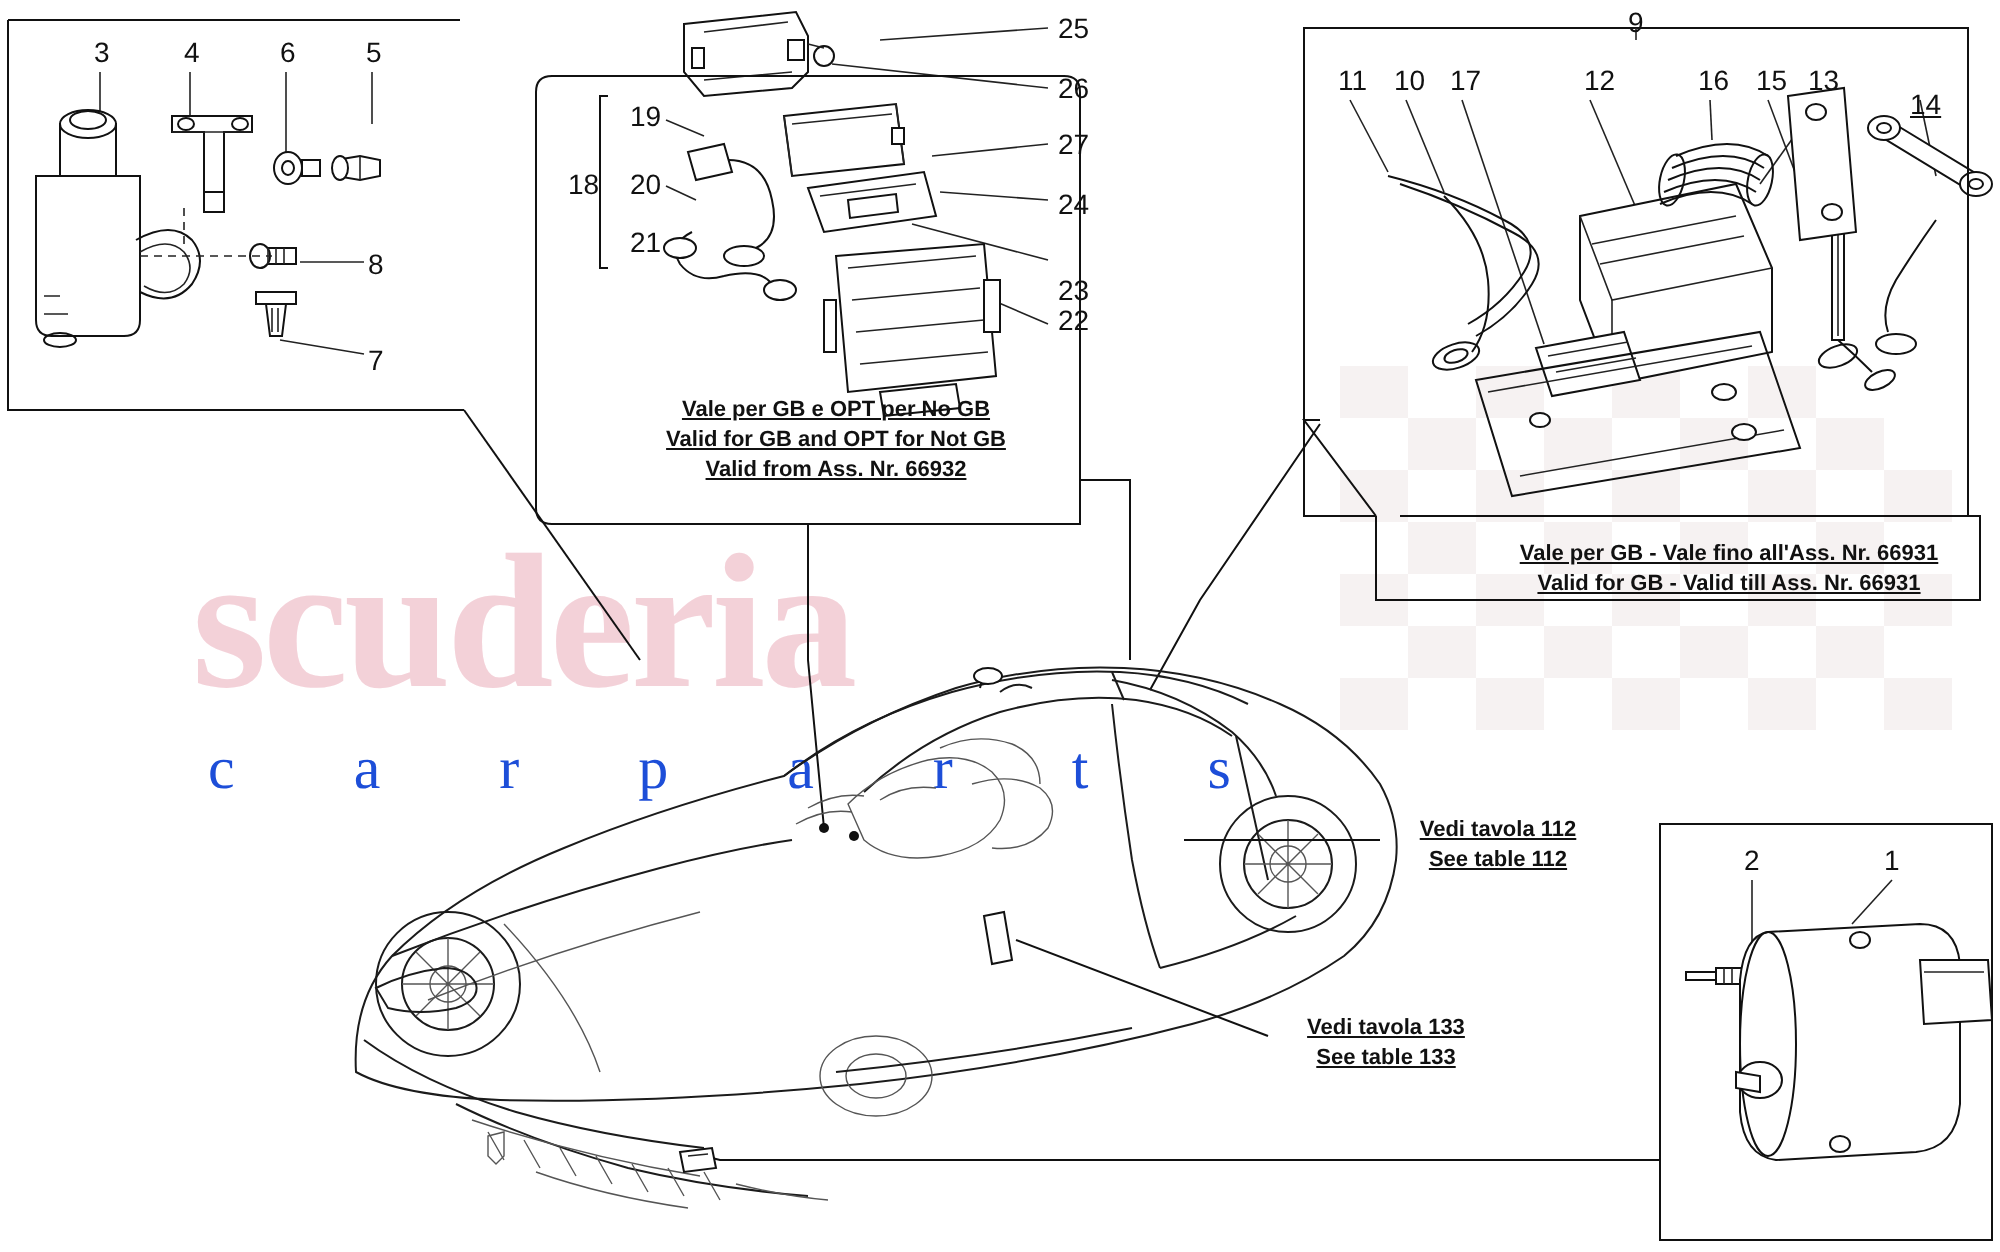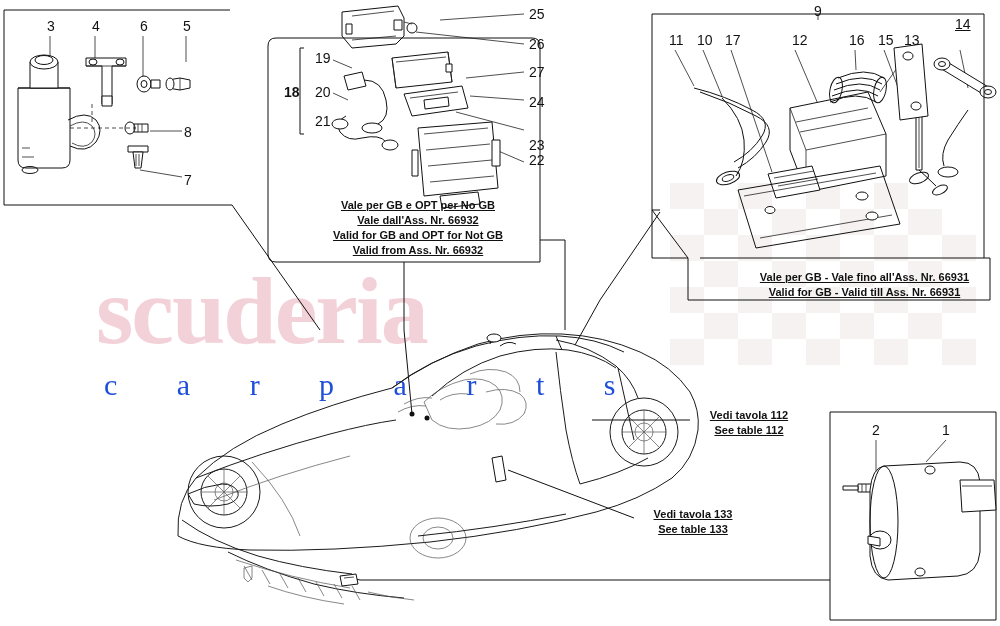--- a/index.html
+++ b/index.html
@@ -414,40 +414,39 @@
   <div class="num" style="left:184px; top:124px;">8</div>
   <div class="num" style="left:184px; top:172px;">7</div>
 
   <div class="num" style="left:529px; top:6px;">25</div>
   <div class="num" style="left:529px; top:36px;">26</div>
   <div class="num" style="left:529px; top:64px;">27</div>
   <div class="num" style="left:529px; top:94px;">24</div>
   <div class="num" style="left:529px; top:122px;margin-top:15px;">23</div>
   <div class="num" style="left:529px; top:152px;">22</div>
   <div class="num" style="left:315px; top:50px;">19</div>
-  <div class="num" style="left:284px; top:84px;font-weight:bold;">18</div>
+  <div class="num" style="left:284px; top:84px;">18</div>
   <div class="num" style="left:315px; top:84px;">20</div>
   <div class="num" style="left:315px; top:113px;">21</div>
 
   <div class="num" style="left:814px; top:3px;">9</div>
   <div class="num" style="left:669px; top:32px;">11</div>
   <div class="num" style="left:697px; top:32px;">10</div>
   <div class="num" style="left:725px; top:32px;">17</div>
   <div class="num" style="left:792px; top:32px;">12</div>
   <div class="num" style="left:849px; top:32px;">16</div>
   <div class="num" style="left:878px; top:32px;">15</div>
   <div class="num" style="left:904px; top:32px;">13</div>
-  <div class="num" style="left:955px; top:16px;text-decoration:underline;">14</div>
+  <div class="num" style="left:955px; top:44px;text-decoration:underline;">14</div>
 
   <div class="num" style="left:872px; top:422px;">2</div>
   <div class="num" style="left:942px; top:422px;">1</div>
 
   <div class="note" style="left:290px; top:198px; width:256px;">
     <div>Vale per GB e OPT per No GB</div>
-    <div>Vale dall'Ass. Nr. 66932</div>
     <div>Valid for GB and OPT for Not GB</div>
     <div>Valid from Ass. Nr. 66932</div>
   </div>
 
   <div class="note" style="left:690px; top:270px; width:349px;text-align:center;">
     <div>Vale per GB - Vale fino all'Ass. Nr. 66931</div>
     <div>Valid for GB - Valid till Ass. Nr. 66931</div>
   </div>
 
   <div class="note note-left" style="left:694px; top:408px; width:110px;">

